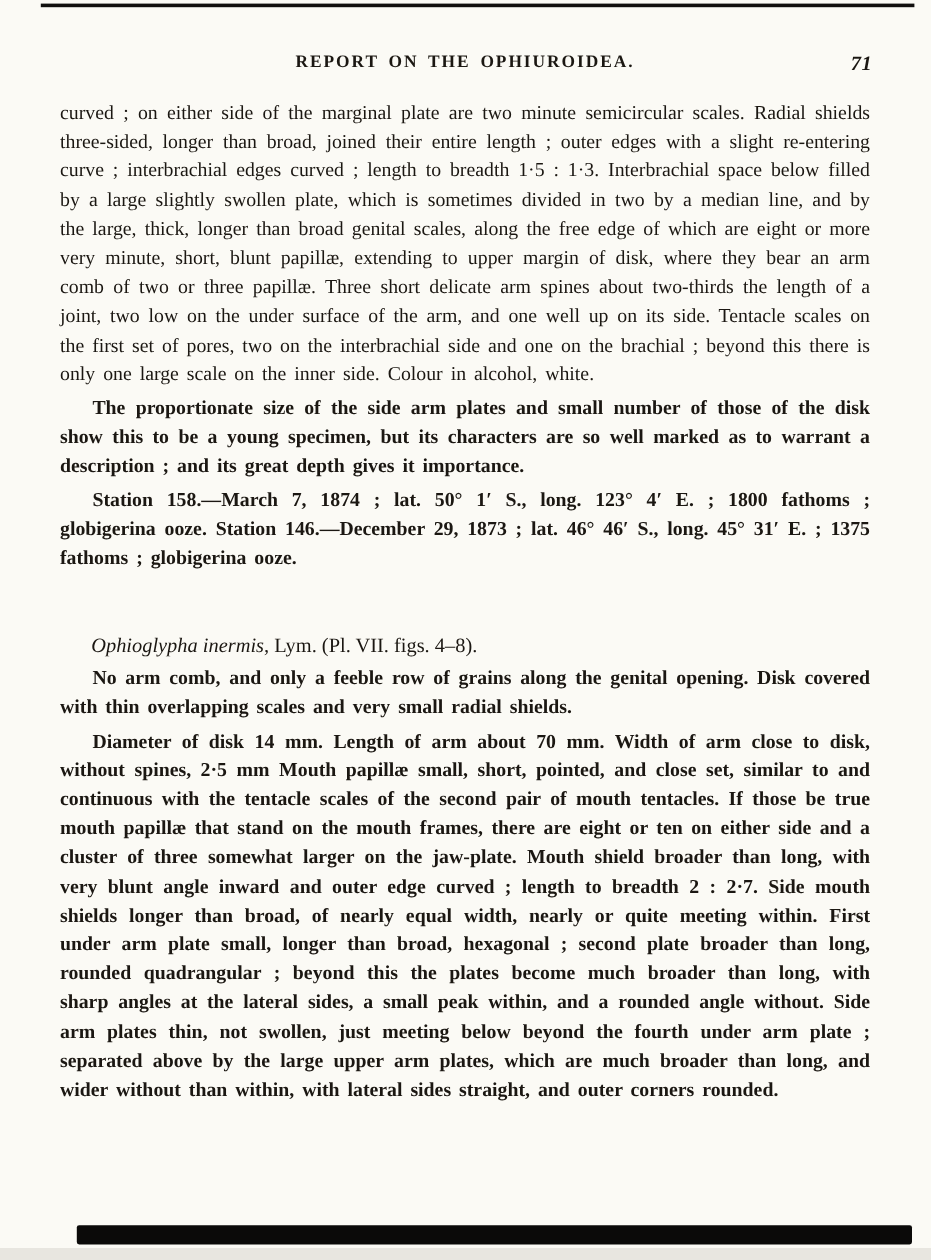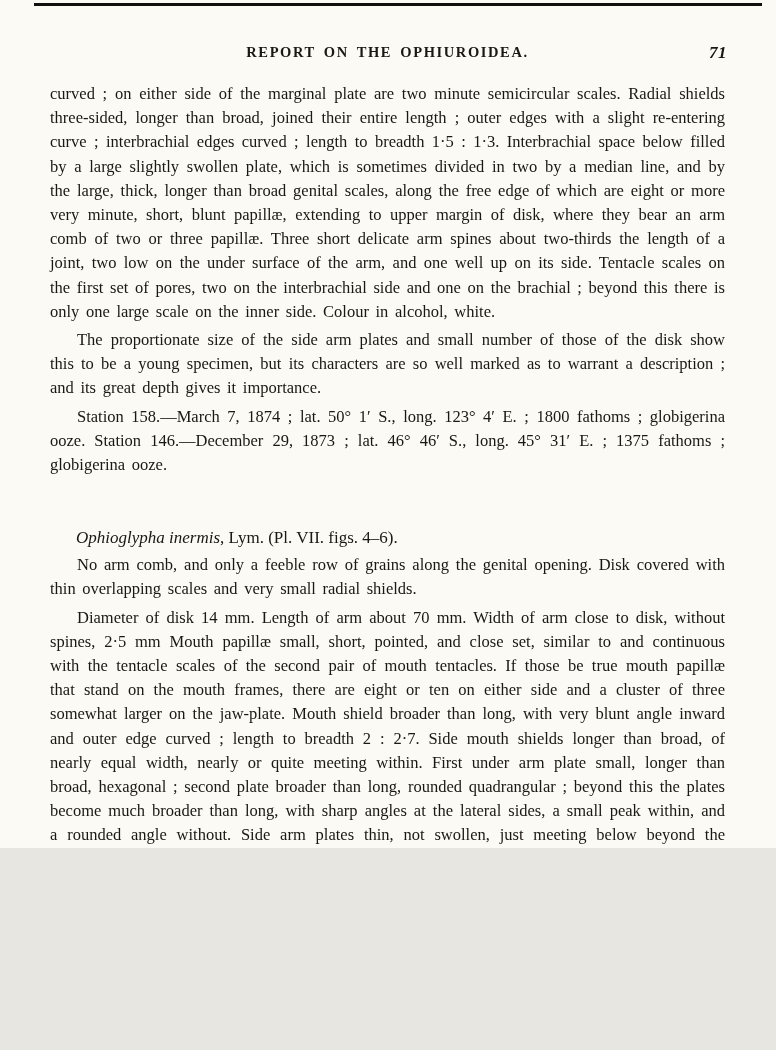--- a/index.html
+++ b/index.html
@@ -1,19 +1,19 @@
 <!DOCTYPE html>
 <html><head>
 <meta charset="utf-8">
 <style>
   html, body { margin: 0; padding: 0; background: #e8e6e0; }
   .page {
     position: relative;
     width: 776px;
-    height: 848px;
+    height: 1040px;
     margin: 0 auto;
     background: #fbfaf5;
     font-family: "Liberation Serif", "DejaVu Serif", serif;
     color: #1b1712;
     overflow: hidden;
     box-sizing: border-box;
   }
   .scan-edge-top {
     position: absolute;
     top: 3px; left: 34px;
@@ -53,21 +53,21 @@
     letter-spacing: 0.5px;
     font-style: italic;
   }
   p.body-para {
     margin: 4px;
     font-size: 16.5px;
     line-height: 24.2px;
     text-align: justify;
     word-spacing: 2.5px;
   }
-  p.indent { text-indent: 27px; }
+  p.indent { text-indent: 27px; font-weight: bold; }
   .species-heading {
     margin: 0;
     margin-top: 50px;
     margin-left: 30px;
     font-size: 17px;
     line-height: 22px;
   }
   .species-heading em { font-style: italic; }
   .citation {
     margin: 0;
@@ -95,21 +95,21 @@
       <div class="running-head">REPORT ON THE OPHIUROIDEA.</div>
       <div class="page-number">71</div>
     </div>
 
     <p class="body-para">curved ; on either side of the marginal plate are two minute semicircular scales.  Radial shields three-sided, longer than broad, joined their entire length ; outer edges with a slight re-entering curve ; interbrachial edges curved ; length to breadth 1·5 : 1·3.  Interbrachial space below filled by a large slightly swollen plate, which is sometimes divided in two by a median line, and by the large, thick, longer than broad genital scales, along the free edge of which are eight or more very minute, short, blunt papillæ, extending to upper margin of disk, where they bear an arm comb of two or three papillæ.  Three short delicate arm spines about two-thirds the length of a joint, two low on the under surface of the arm, and one well up on its side.  Tentacle scales on the first set of pores, two on the interbrachial side and one on the brachial ; beyond this there is only one large scale on the inner side.  Colour in alcohol, white.</p>
 
     <p class="body-para indent">The proportionate size of the side arm plates and small number of those of the disk show this to be a young specimen, but its characters are so well marked as to warrant a description ; and its great depth gives it importance.</p>
 
     <p class="body-para indent">Station 158.—March 7, 1874 ; lat. 50° 1′ S., long. 123° 4′ E. ; 1800 fathoms ; globigerina ooze.  Station 146.—December 29, 1873 ; lat. 46° 46′ S., long. 45° 31′ E. ; 1375 fathoms ; globigerina ooze.</p>
 
-    <p class="species-heading"><em>Ophioglypha inermis</em><span>, Lym. (Pl. VII. figs. 4–6).</span></p>
+    <p class="species-heading"><em>Ophioglypha inermis</em><span>, Lym. (Pl. VII. figs. 4–8).</span></p>
 
 
     <p class="body-para indent after-citation">No arm comb, and only a feeble row of grains along the genital opening.  Disk covered with thin overlapping scales and very small radial shields.</p>
 
     <p class="body-para indent">Diameter of disk 14 mm.  Length of arm about 70 mm.  Width of arm close to disk, without spines, 2·5 mm  Mouth papillæ small, short, pointed, and close set, similar to and continuous with the tentacle scales of the second pair of mouth tentacles.  If those be true mouth papillæ that stand on the mouth frames, there are eight or ten on either side and a cluster of three somewhat larger on the jaw-plate.  Mouth shield broader than long, with very blunt angle inward and outer edge curved ; length to breadth 2 : 2·7.  Side mouth shields longer than broad, of nearly equal width, nearly or quite meeting within.  First under arm plate small, longer than broad, hexagonal ; second plate broader than long, rounded quadrangular ; beyond this the plates become much broader than long, with sharp angles at the lateral sides, a small peak within, and a rounded angle without.  Side arm plates thin, not swollen, just meeting below beyond the fourth under arm plate ; separated above by the large upper arm plates, which are much broader than long, and wider without than within, with lateral sides straight, and outer corners rounded.</p>
 
   </div>
 
   <div class="scan-edge-bottom"></div>
 

